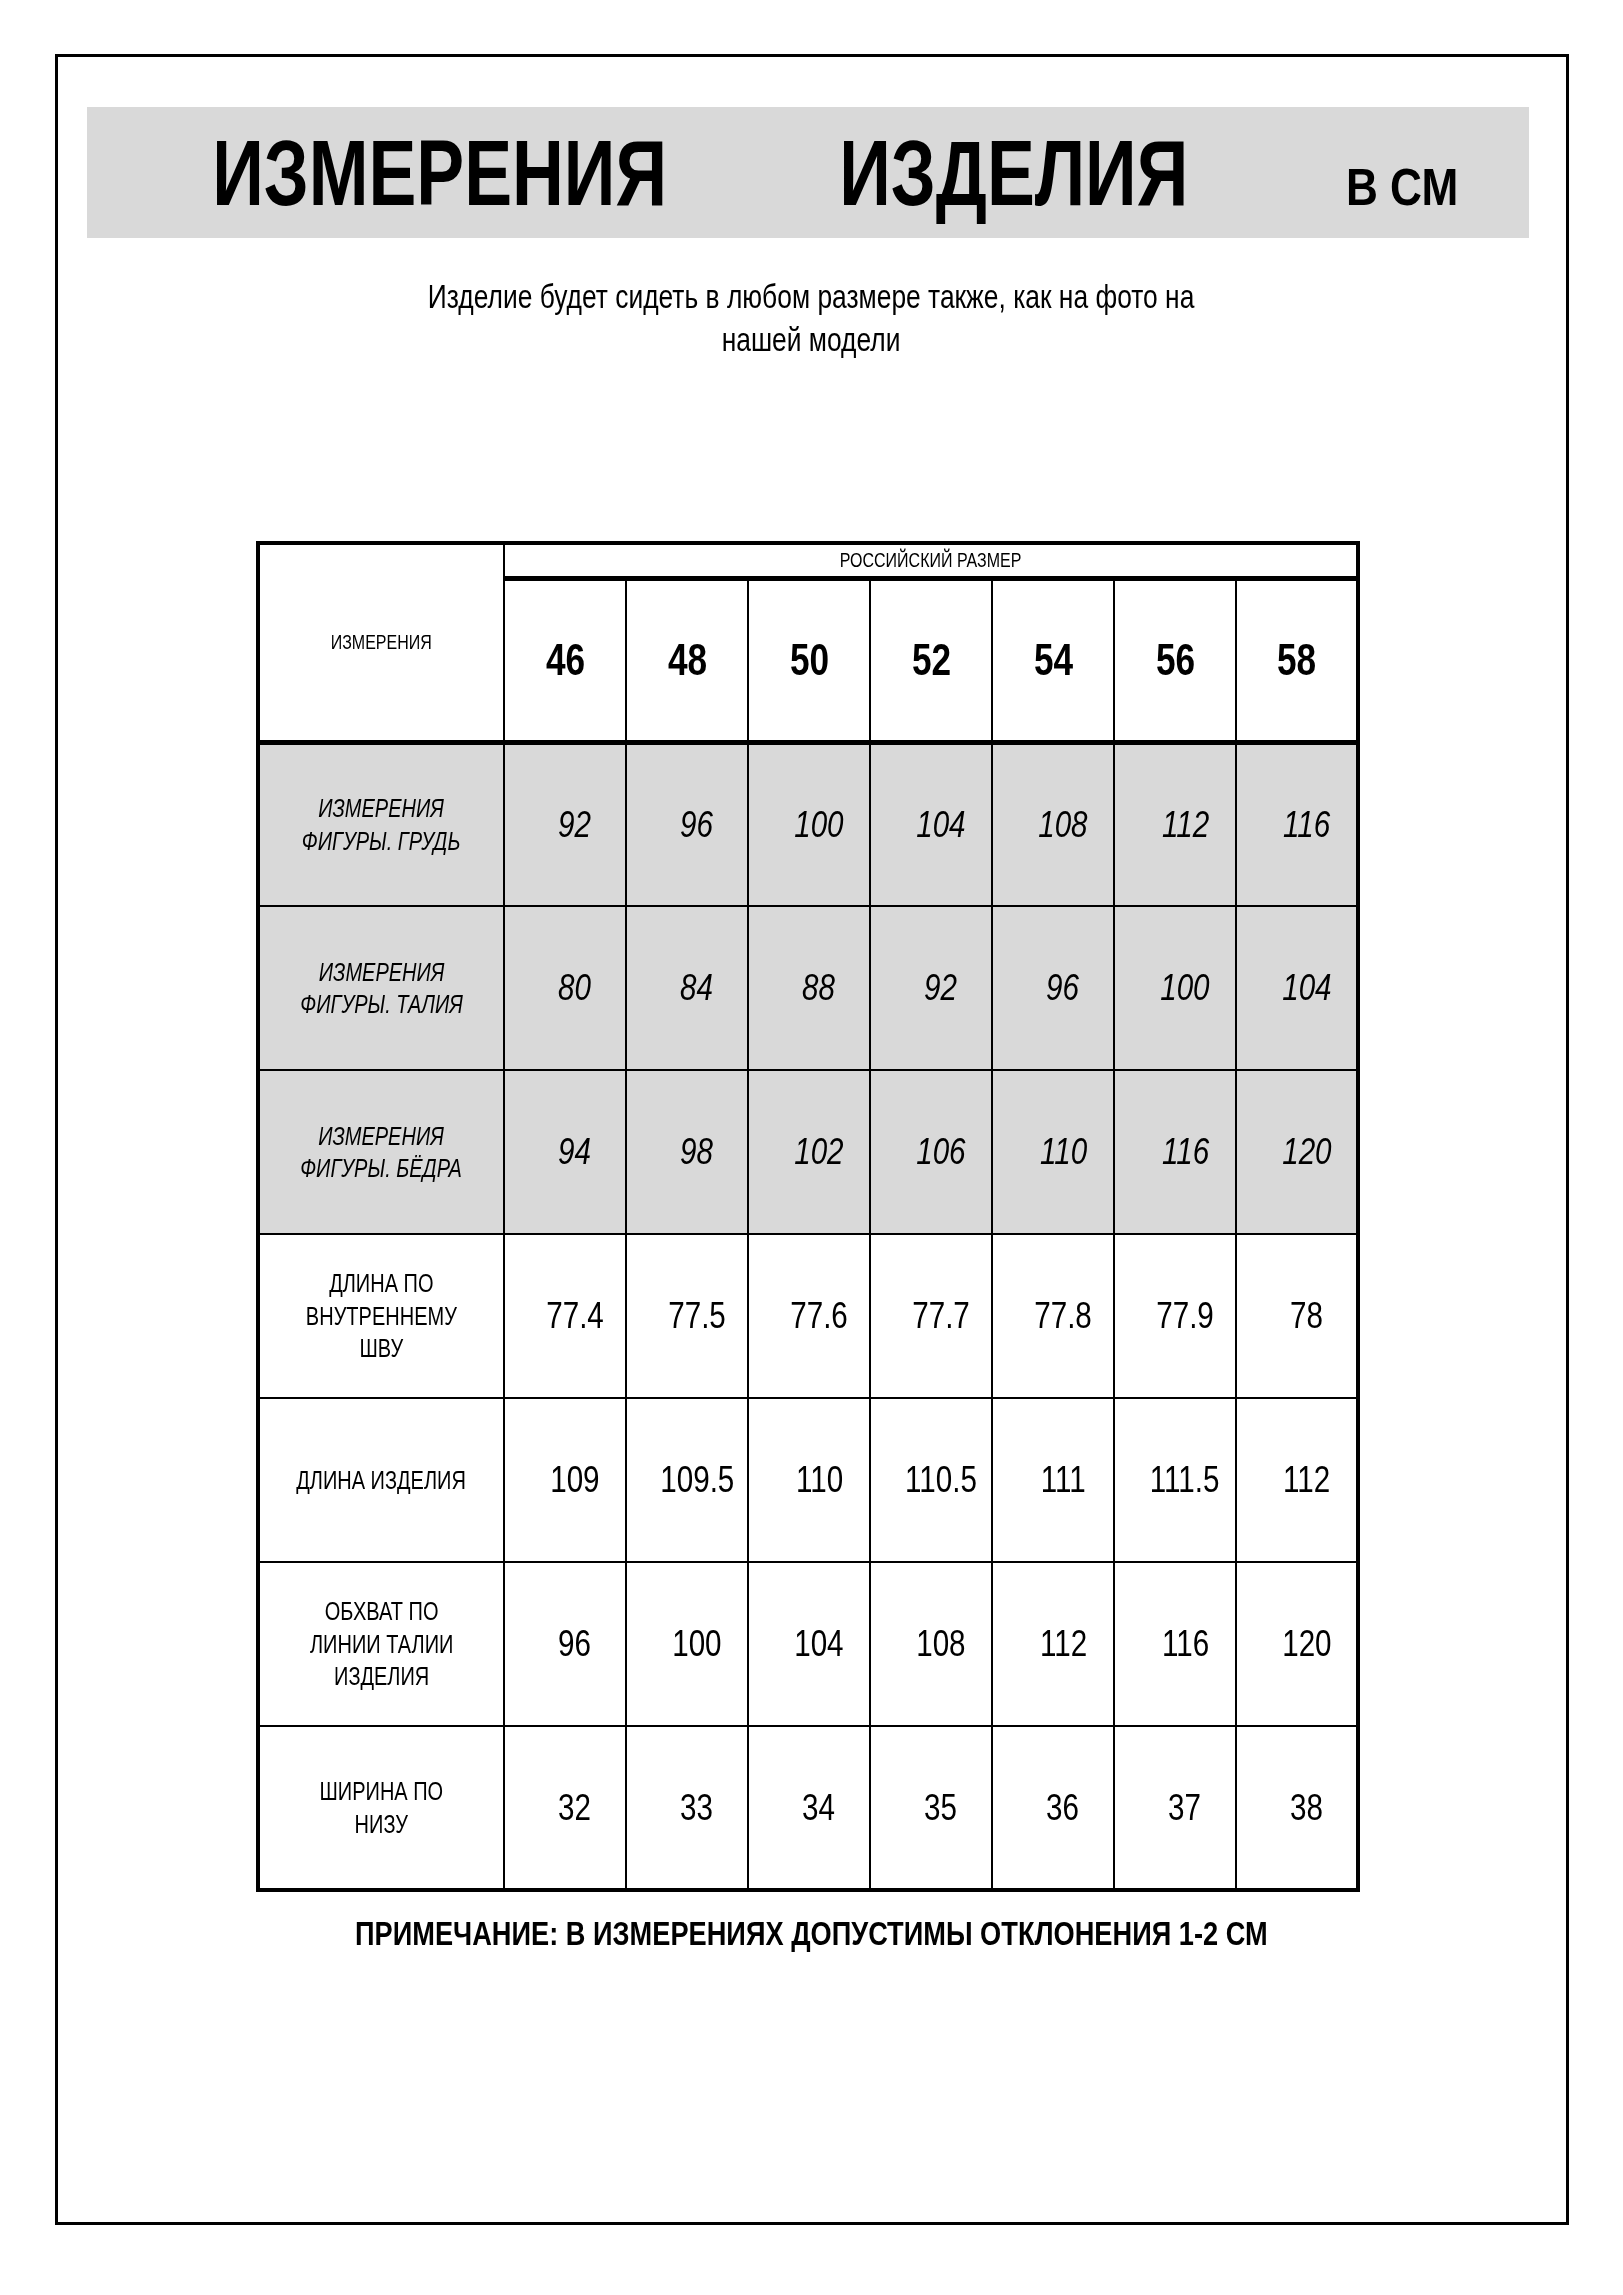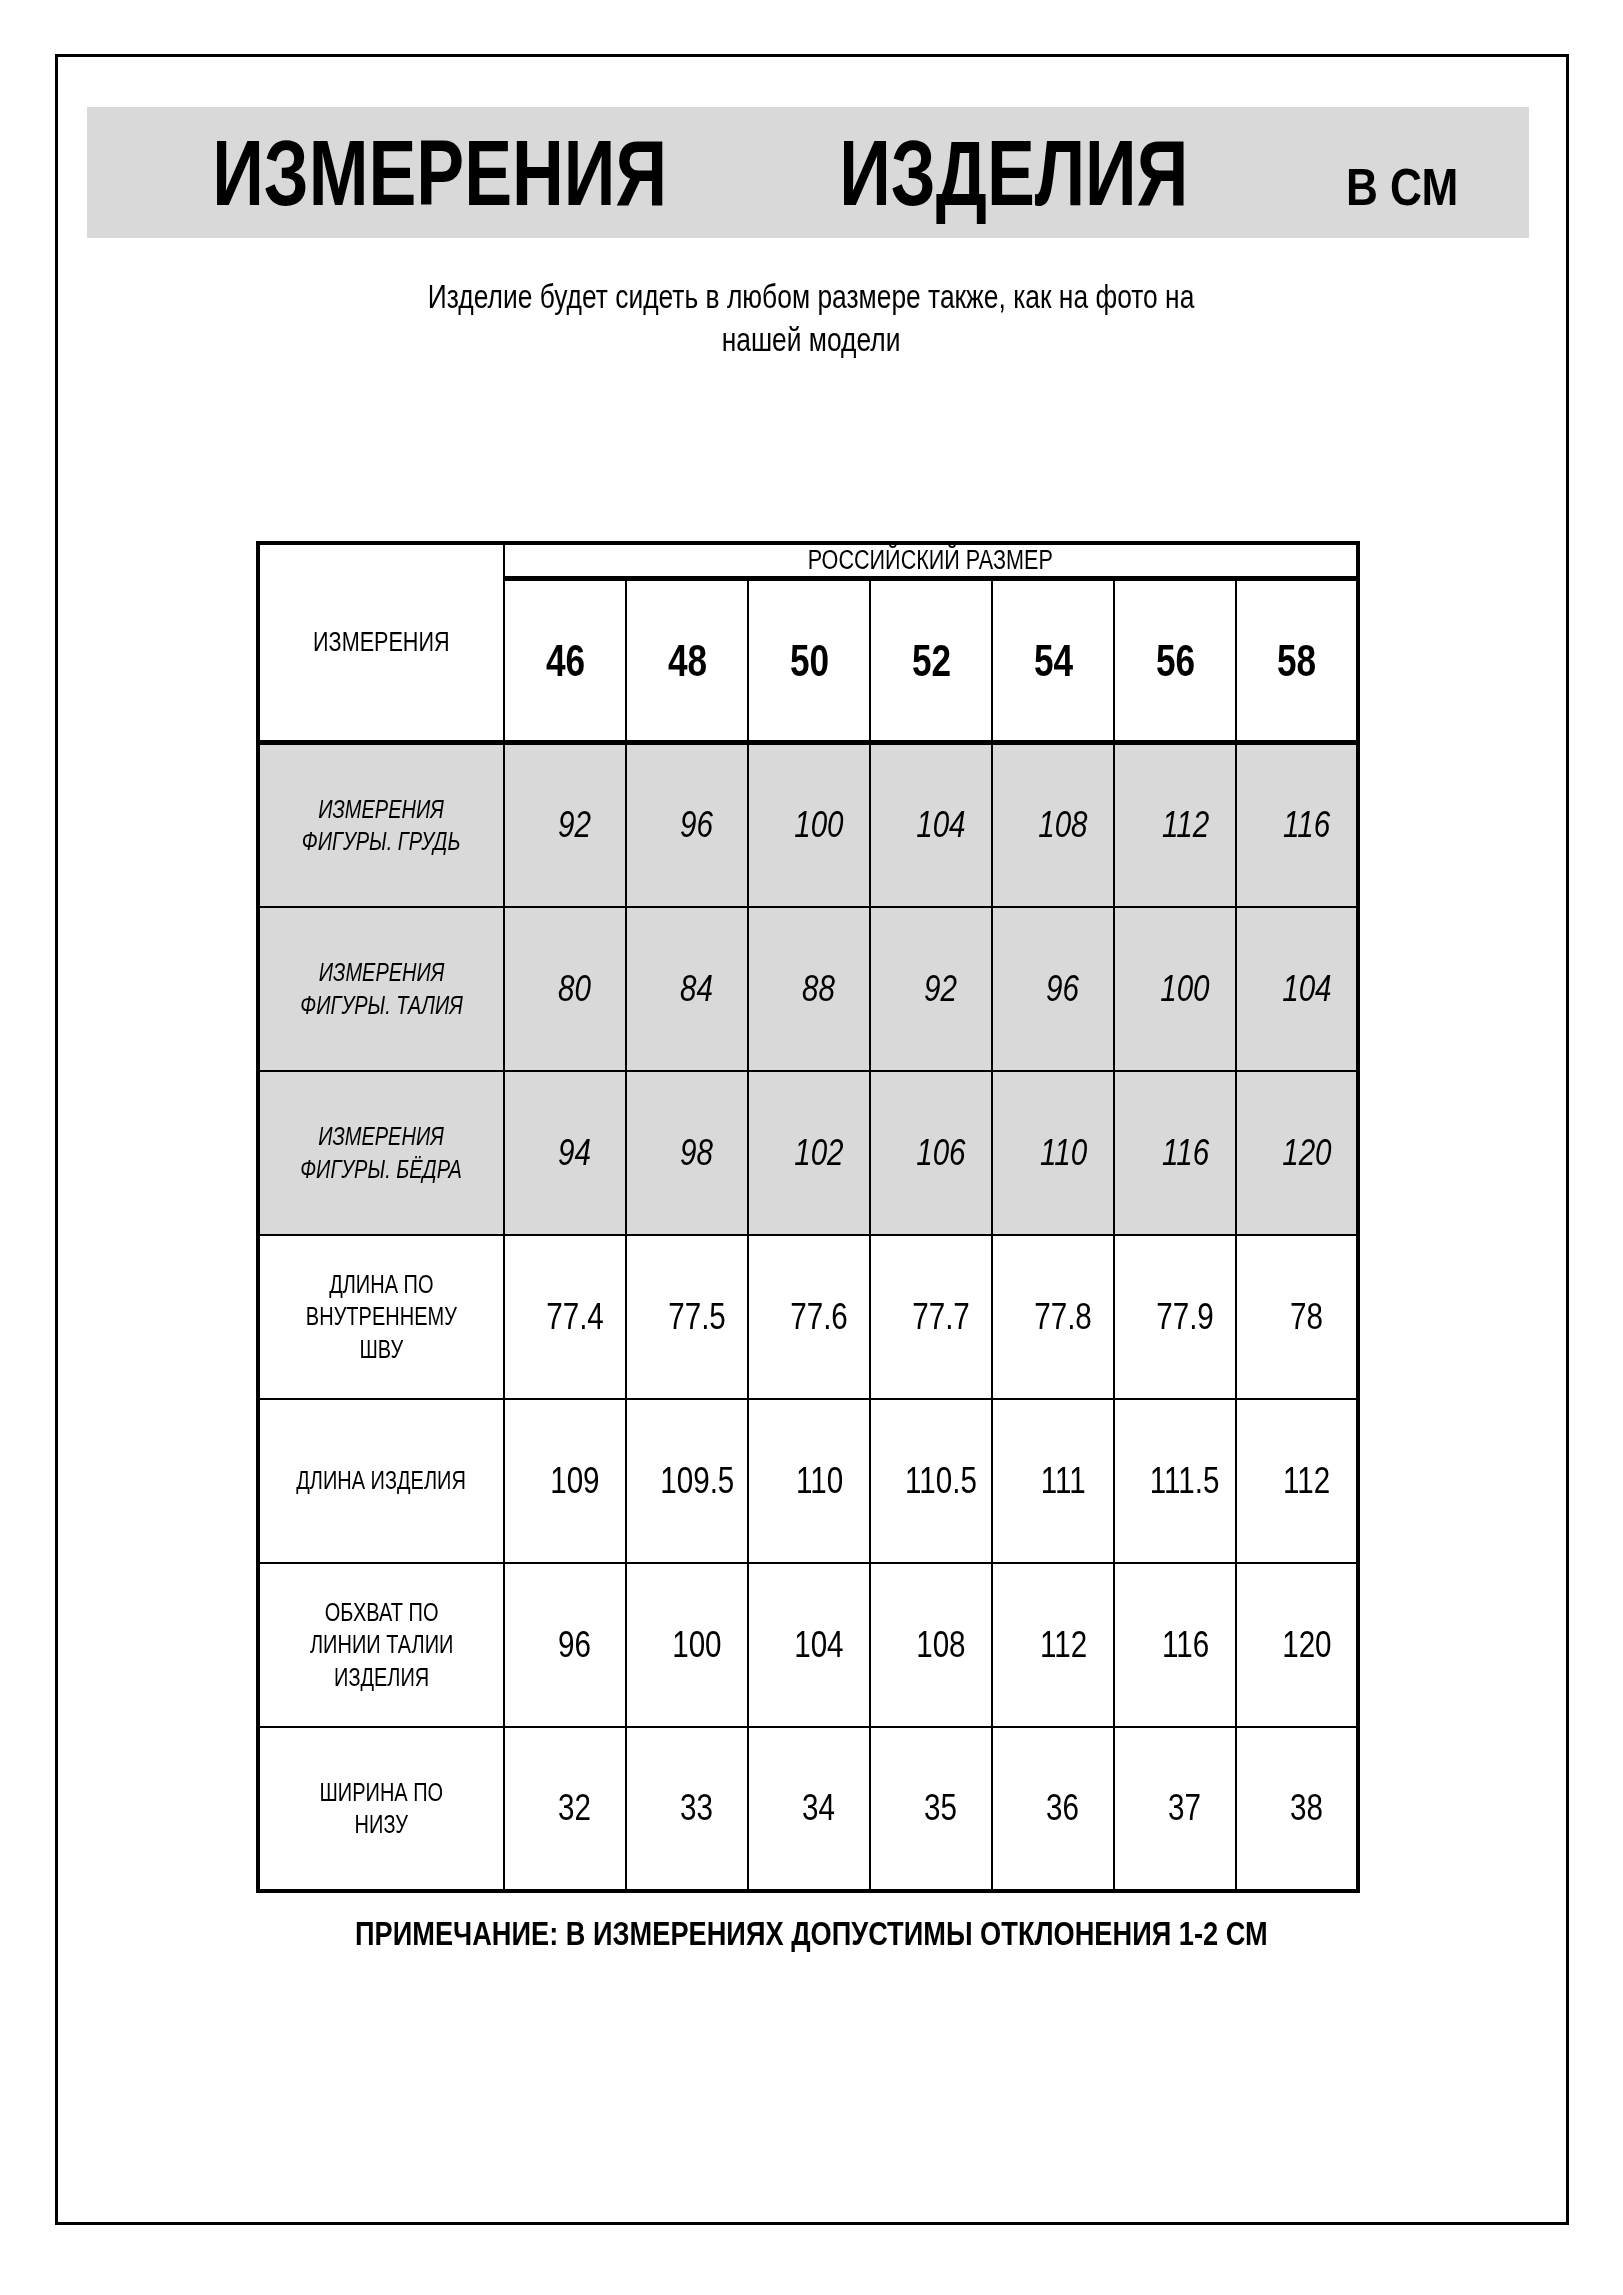--- a/index.html
+++ b/index.html
@@ -81,21 +81,21 @@
   }
   .size-table th, .size-table td {
     border: 2.6px solid var(--line, #000);
     padding: 0;
     text-align: center;
     vertical-align: middle;
     font-weight: normal;
     overflow: hidden;
   }
   tr.group-row { height: 35px; }
-  tr.group-row th { border-bottom-width: 5.9px; font-size: 27px; text-align: center; }
+  tr.group-row th { border-bottom-width: 5.9px; font-size: 20px; text-align: center; }
   tr.sizes-row { height: 164px; }
   tr.sizes-row th { border-bottom-width: 5.2px; font-size: 44px; font-weight: bold; }
   th.corner-cell { font-size: 24px; }
   tbody tr { height: 164px; }
   tbody td { border-top-width: 4.6px; border-bottom-width: 4.6px; }
   td.label-cell { font-size: 25px; line-height: 1.3; }
   td.value-cell { font-size: 37px; padding-left: 20px; }
   tr.shaded td { background: var(--shaded-bg, #d9d9d9); font-style: italic; }
 
   .footnote {

